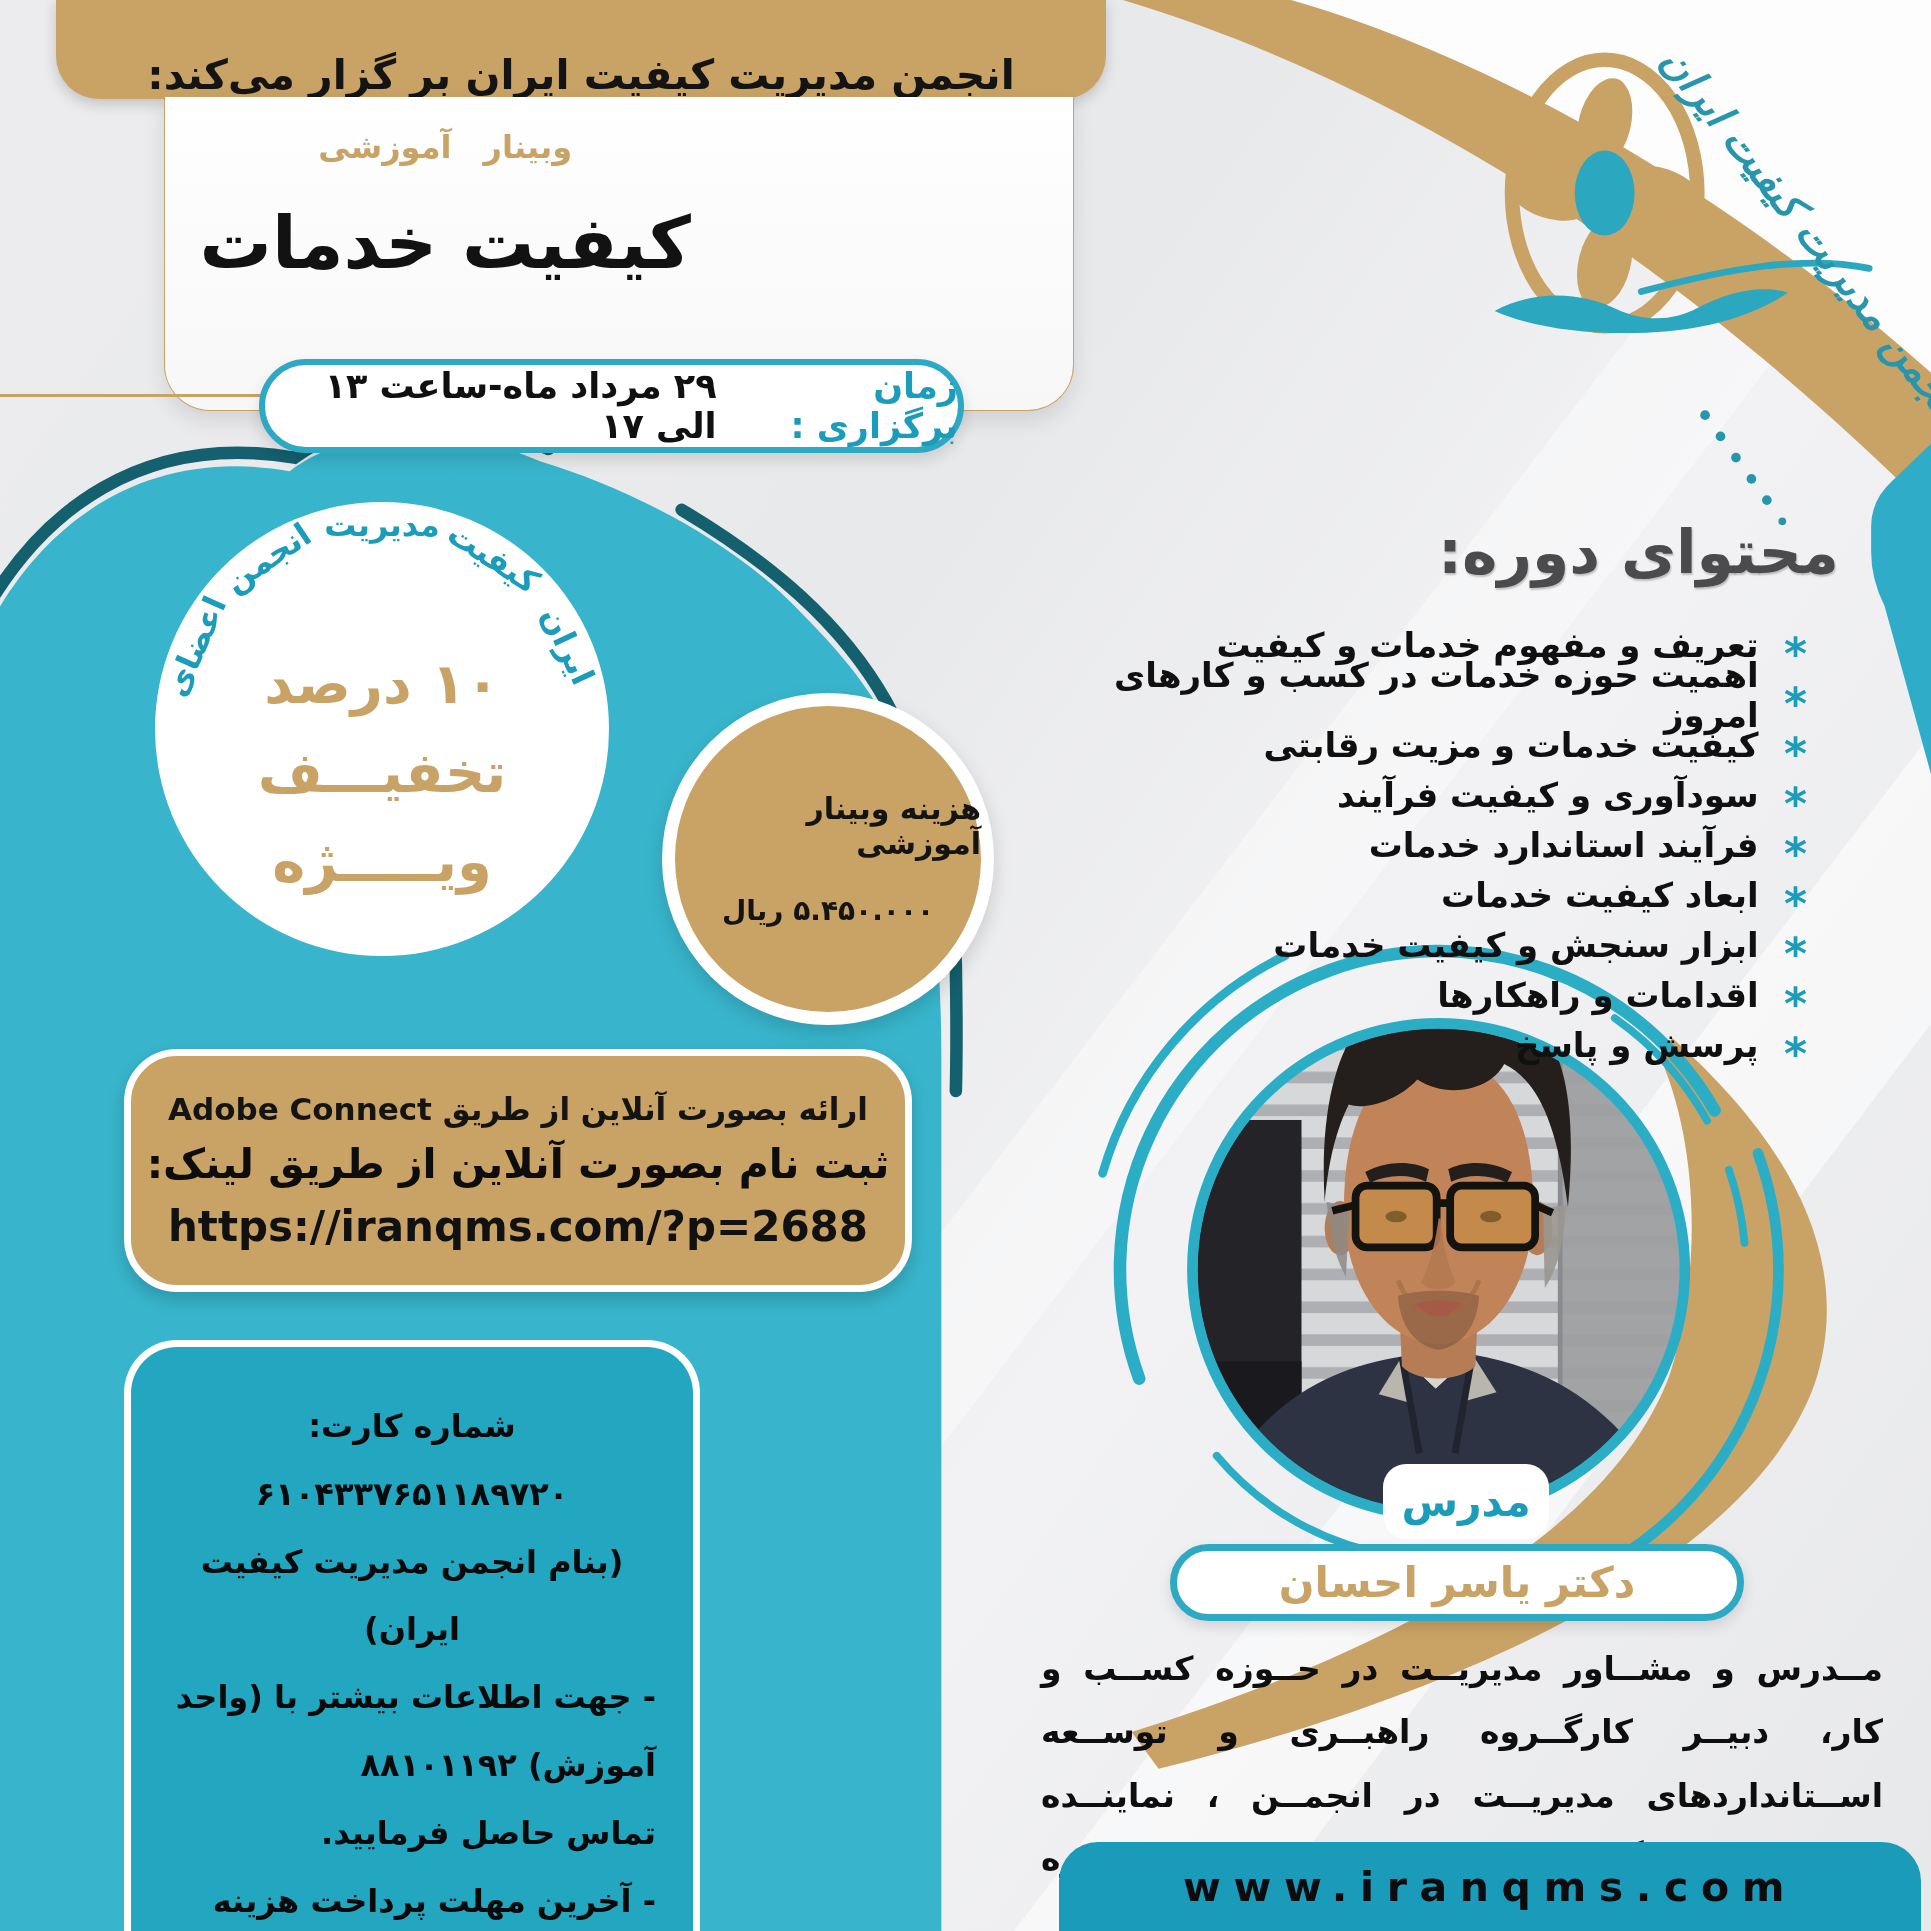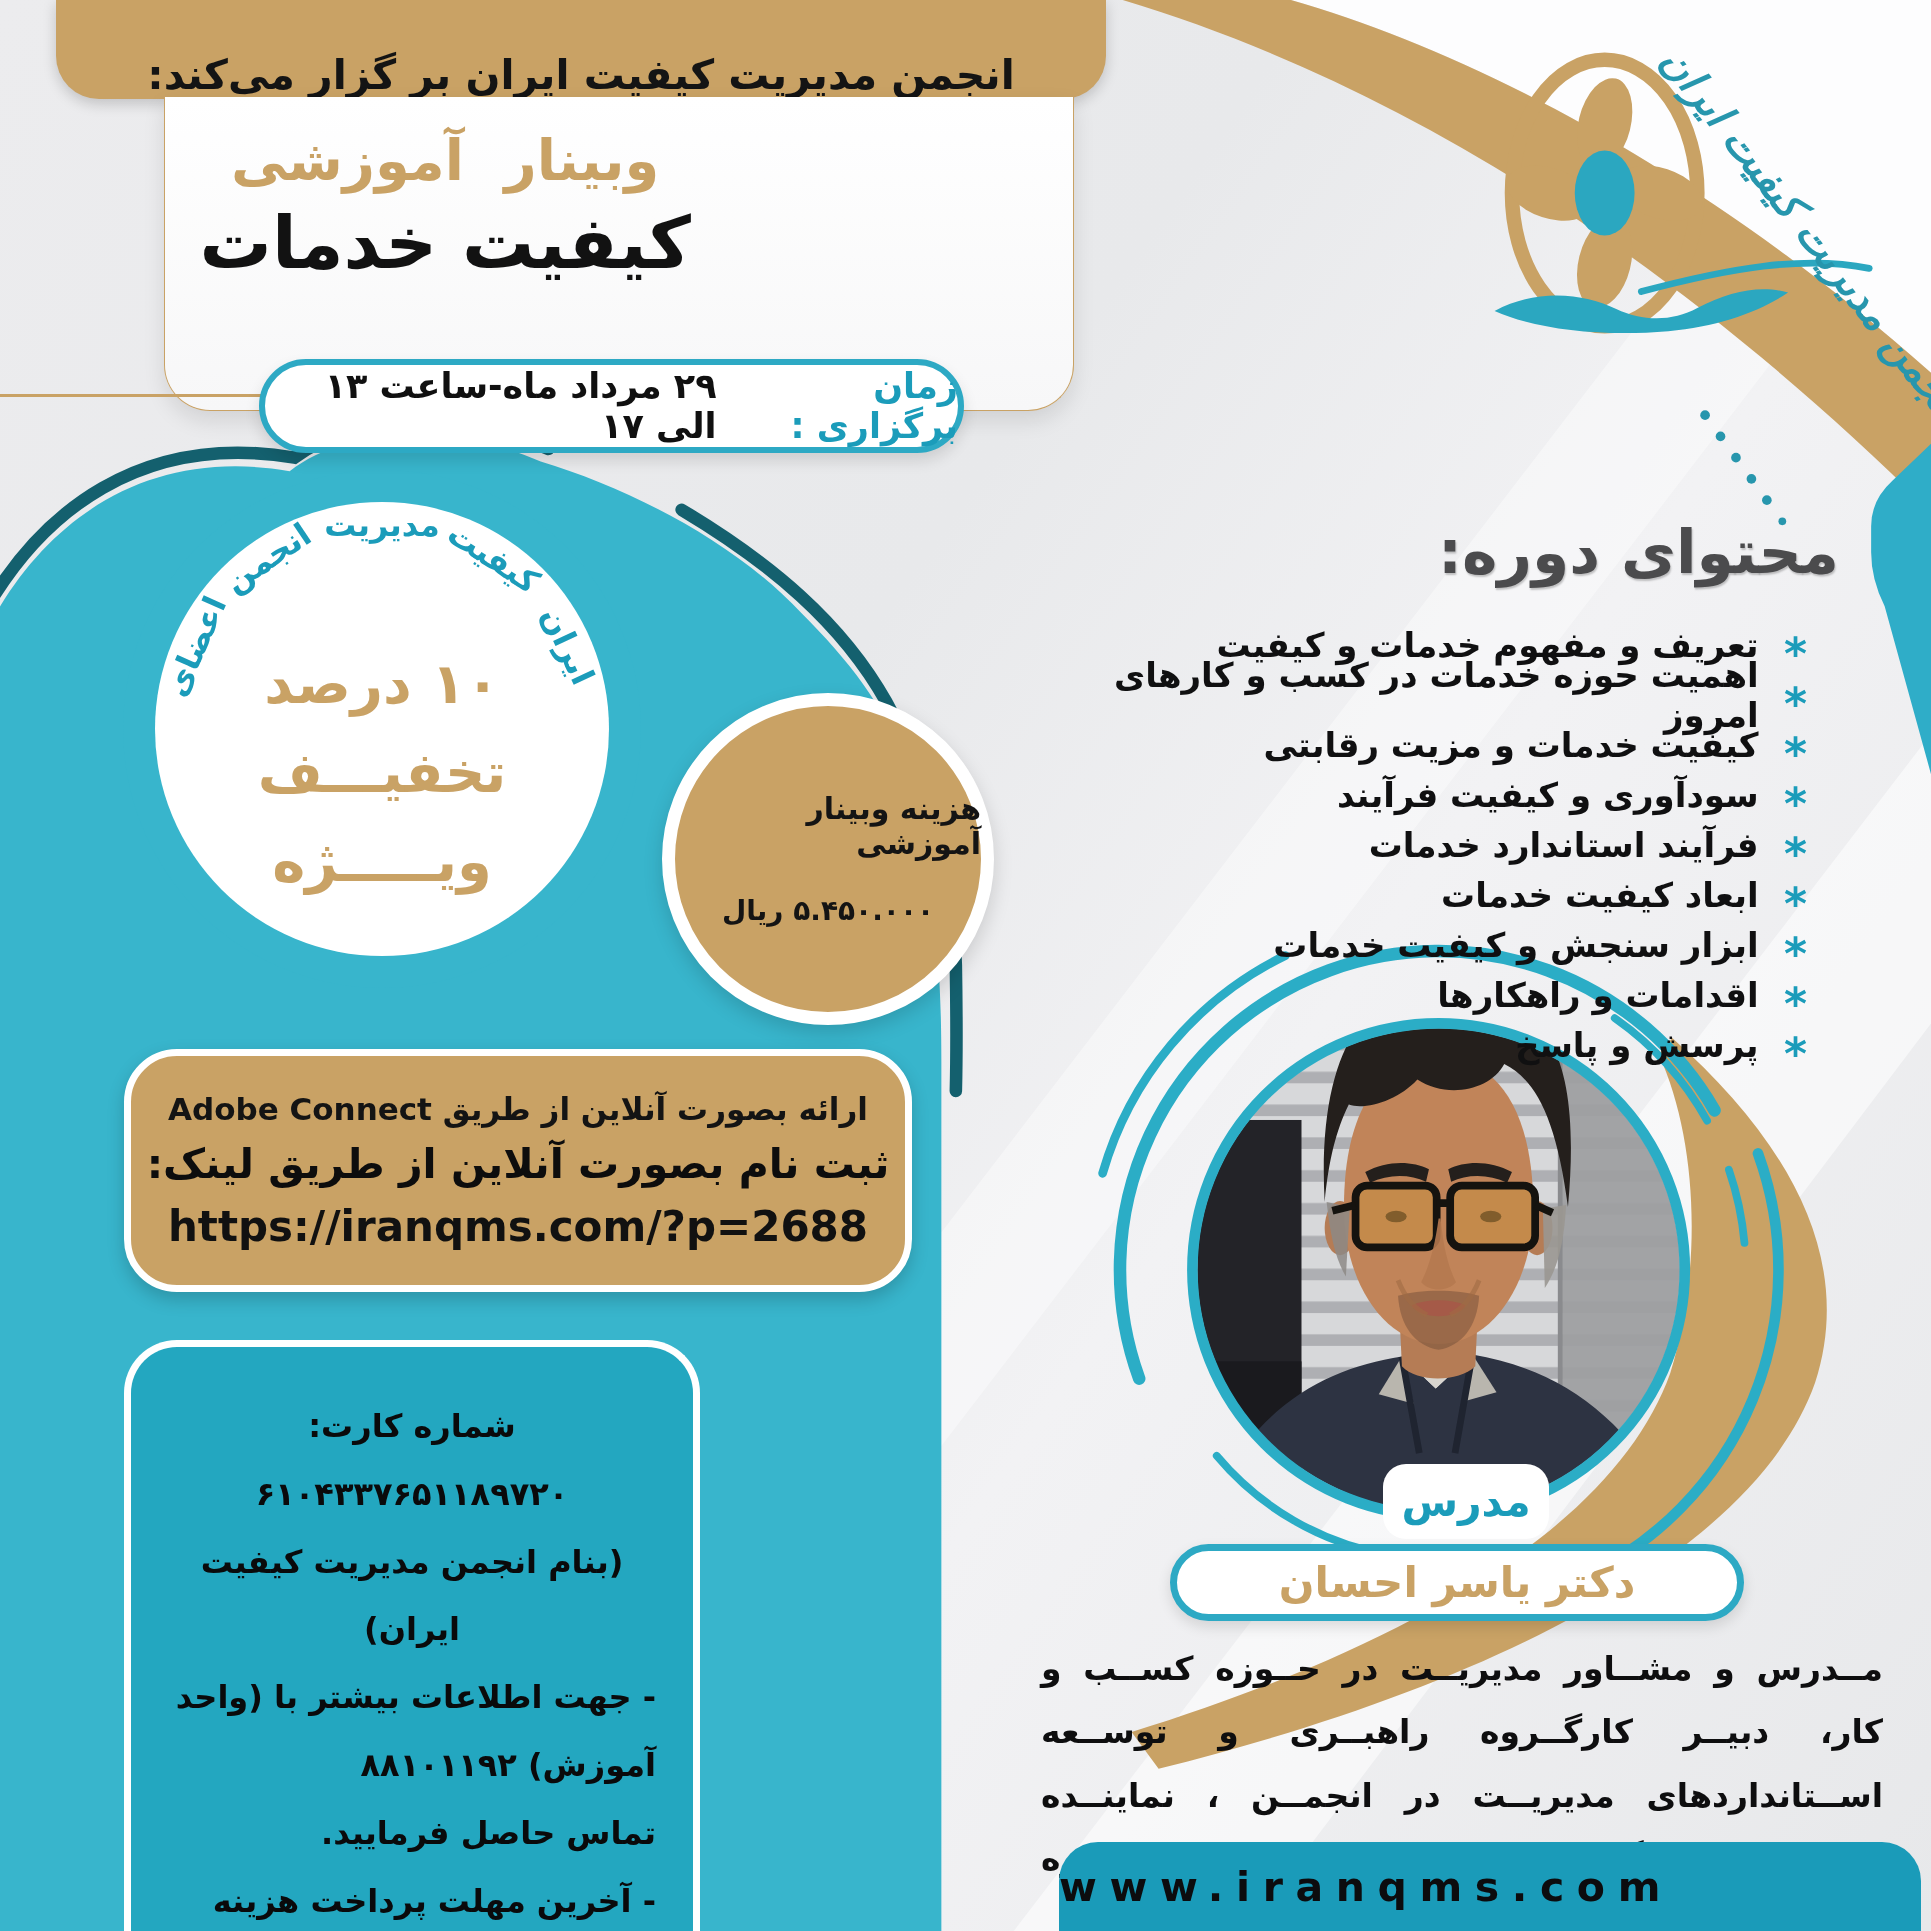--- a/index.html
+++ b/index.html
@@ -23,21 +23,21 @@
 
   
   #title-card{
     position:absolute; left:164px; top:97px; width:910px; height:314px;
     background:linear-gradient(180deg,#ffffff 0%,#f7f7f8 100%);
     border:1.9px solid #c9a265; border-top:none; border-radius:0 0 46px 46px;
     box-shadow:0 9.7px 21px rgba(0,0,0,.10);
   }
   #webinar-type{
     position:absolute; left:9.7px; top:31px; width:541px; text-align:center;
-    font-size:56px; font-weight:bold; color:#c9a265; word-spacing:21px;
+    font-size:32px; font-weight:bold; color:#c9a265; word-spacing:21px;
   }
   #webinar-title{
     position:absolute; left:9.7px; top:104px; width:541px; text-align:center;
     font-size:72px; font-weight:bold; color:#121212;
   }
 
   
   #gold-line{ position:absolute; left:0; top:394px; width:290px; height:2.9px; background:#c9a265; }
   #schedule-pill{
     position:absolute; left:259px; top:359px; width:705px; height:94px;
@@ -124,21 +124,21 @@
   #bio{
     position:absolute; right:48px; top:1637px; width:842px; z-index:4;
     font-size:33px; font-weight:bold; color:#0e0e0f; line-height:1.92;
     text-align:justify; text-align-last:right;
   }
 
   
   #footer-bar{
     position:absolute; left:1059px; top:1842px; width:862px; height:89px;
     background:#1a9bb9; border-radius:39px 39px 0 0; z-index:6;
-    display:flex; align-items:center; justify-content:flex-end;
+    display:flex; align-items:center; justify-content:center;
   }
   #footer-bar span{
     font-family:"DejaVu Sans", sans-serif; direction:ltr;
     font-size:41px; font-weight:bold; letter-spacing:12.6px; color:#0c0c0e;
   }
 </style>
 </head>
 <body>
 
 <div id="poster">

